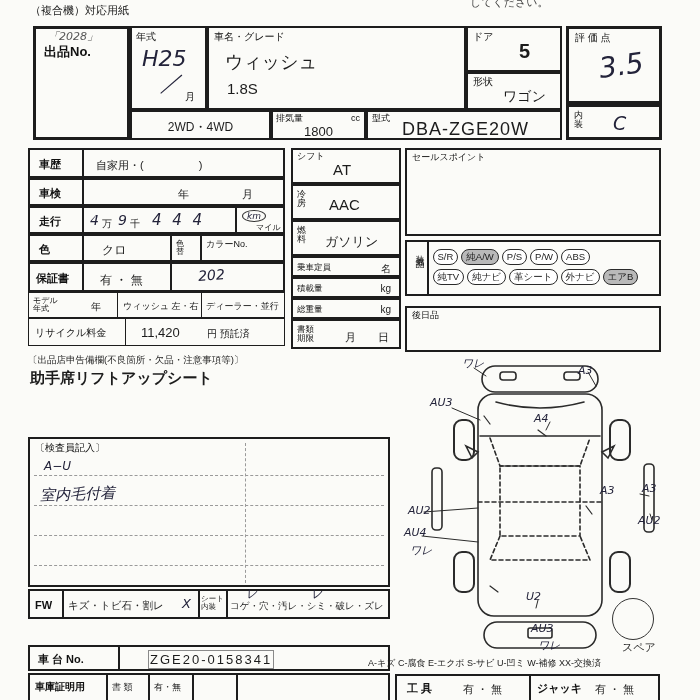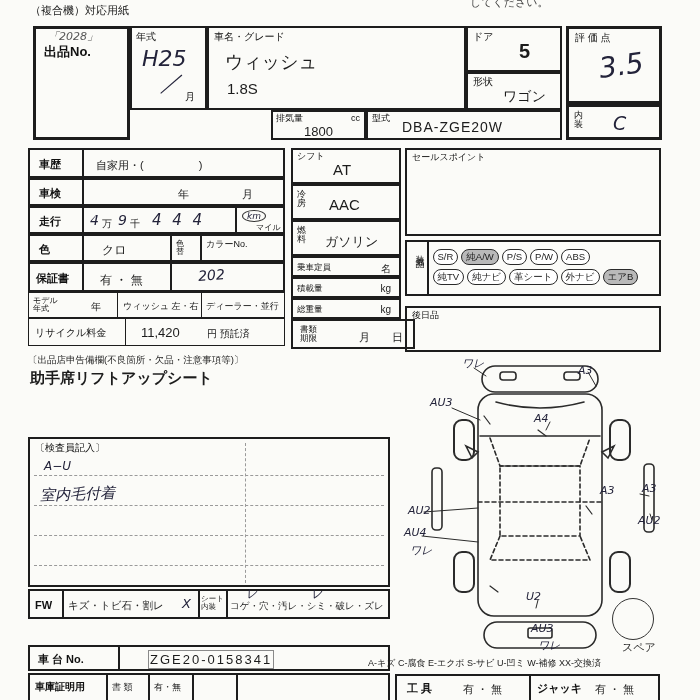--- a/index.html
+++ b/index.html
@@ -62,30 +62,33 @@
   <div class="box heavy" style="left:566px;top:26px;width:96px;height:78px;">
     <span class="lbl" style="left:6px;top:3px;">評 価 点</span>
     <span class="val hand" style="left:30px;top:20px;font-size:28px;transform:rotate(-8deg);">3.5</span>
   </div>
 
   <div class="box heavy" style="left:566px;top:104px;width:96px;height:36px;">
     <span class="lbl stack" style="left:5px;top:4px;width:12px;font-size:9px;">内装</span>
     <span class="val hand" style="left:44px;top:5px;font-size:19px;">C</span>
   </div>
 
+  <div class="box" style="left:130px;top:110px;width:141px;height:30px;">
+    <span class="val" style="left:0;right:0;top:7px;text-align:center;font-size:12px;">2WD・4WD</span>
+  </div>
 
   <div class="box" style="left:271px;top:110px;width:95px;height:30px;">
     <span class="lbl" style="left:3px;top:2px;font-size:9px;">排気量</span>
     <span class="lbl" style="right:4px;top:2px;font-size:9px;">cc</span>
     <span class="val" style="left:0;right:0;top:12px;text-align:center;font-size:13px;">1800</span>
   </div>
 
   <div class="box" style="left:366px;top:110px;width:196px;height:30px;">
     <span class="lbl" style="left:4px;top:2px;font-size:9px;">型式</span>
-    <span class="val" style="left:34px;top:7px;font-size:14px;letter-spacing:1px;">DBA-ZGE20W</span>
+    <span class="val" style="left:34px;top:7px;font-size:18px;letter-spacing:1px;">DBA-ZGE20W</span>
   </div>
 
   <div class="box" style="left:28px;top:148px;width:257px;height:30px;">
     <div class="div-v" style="left:52px;"></div>
     <span class="lbl bold" style="left:9px;top:8px;font-size:11px;">車歴</span>
     <span class="val" style="left:66px;top:8px;font-size:11px;">自家用・(　　　　　)</span>
   </div>
 
   <div class="box" style="left:28px;top:178px;width:257px;height:28px;">
     <div class="div-v" style="left:52px;"></div>
@@ -161,21 +164,21 @@
     <span class="val" style="left:32px;top:11px;font-size:13px;">ガソリン</span>
   </div>
   <div class="box" style="left:291px;top:277px;width:110px;height:21px;">
     <span class="lbl" style="left:4px;top:5px;font-size:8.5px;">積載量</span>
     <span class="val" style="right:8px;top:4px;font-size:10px;">kg</span>
   </div>
   <div class="box" style="left:291px;top:298px;width:110px;height:21px;">
     <span class="lbl" style="left:4px;top:5px;font-size:8.5px;">総重量</span>
     <span class="val" style="right:8px;top:4px;font-size:10px;">kg</span>
   </div>
-  <div class="box" style="left:291px;top:319px;width:124px;height:30px;text-align:right;">
+  <div class="box" style="left:291px;top:319px;width:110px;height:30px;">
     <span class="lbl stack" style="left:4px;top:4px;width:20px;font-size:8.5px;">書類期限</span>
     <span class="val" style="right:10px;top:9px;font-size:11px;">月　　日</span>
   </div>
 
   <div class="box" style="left:405px;top:240px;width:256px;height:56px;">
     <div class="div-v" style="left:20px;"></div>
     <span class="lbl" style="left:3px;top:6px;width:14px;writing-mode:vertical-rl;font-size:9px;letter-spacing:2px;">装備品</span>
     <div class="abs" style="left:24px;top:4px;width:228px;">
       <span class="badge">S/R</span><span class="badge on">純A/W</span><span class="badge">P/S</span><span class="badge">P/W</span><span class="badge">ABS</span><br>
       <span class="badge">純TV</span><span class="badge">純ナビ</span><span class="badge">革シート</span><span class="badge">外ナビ</span><span class="badge on">エアB</span>

